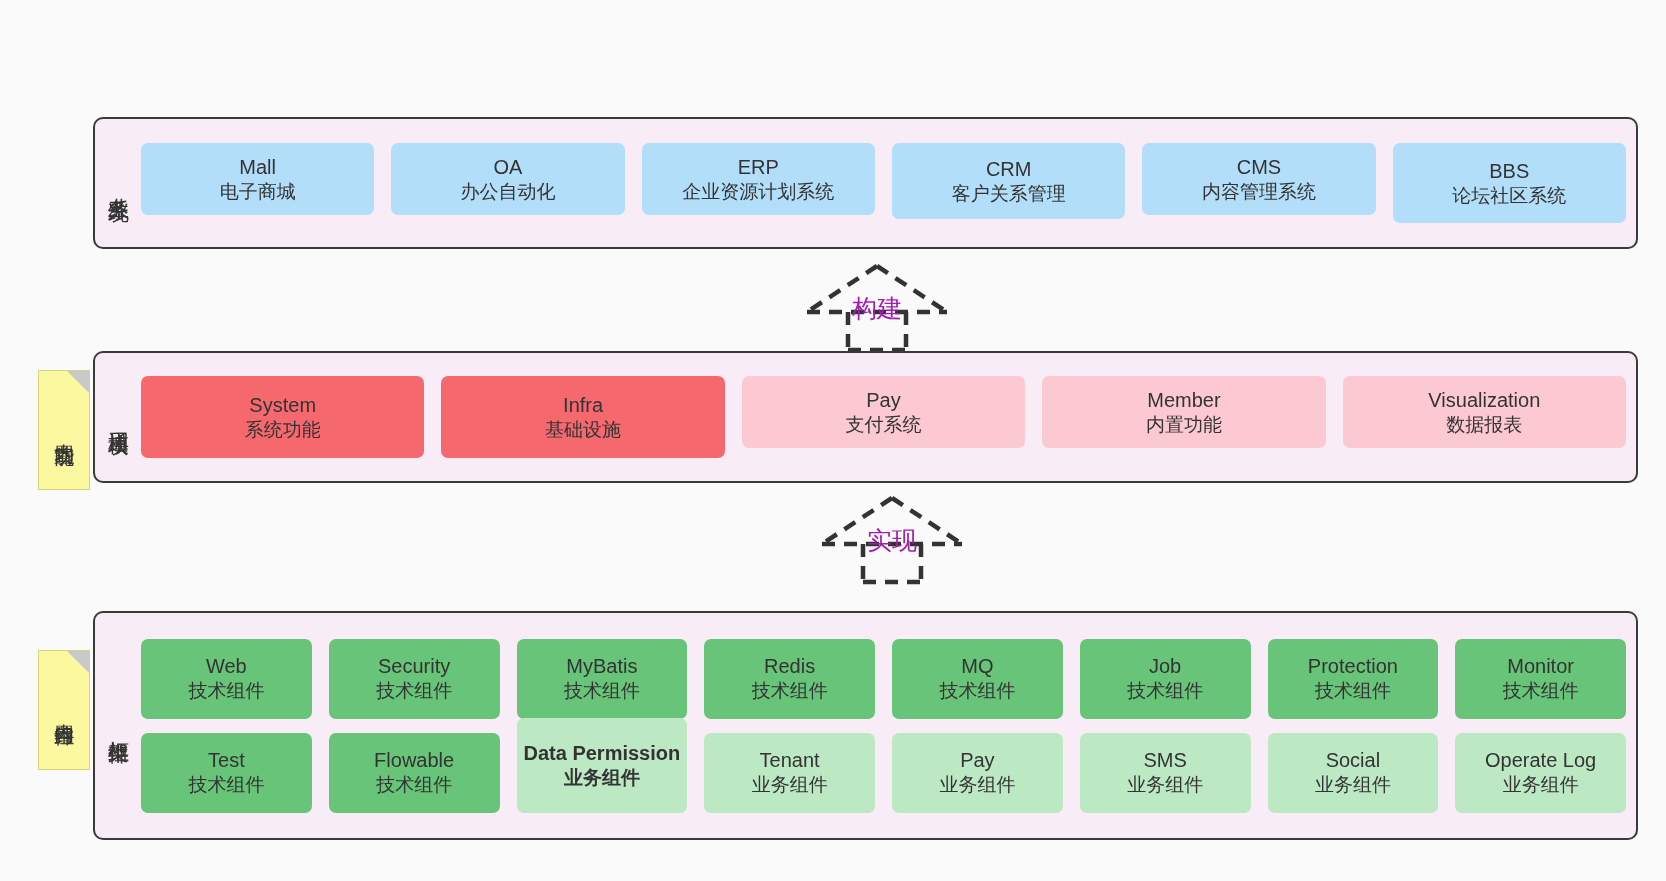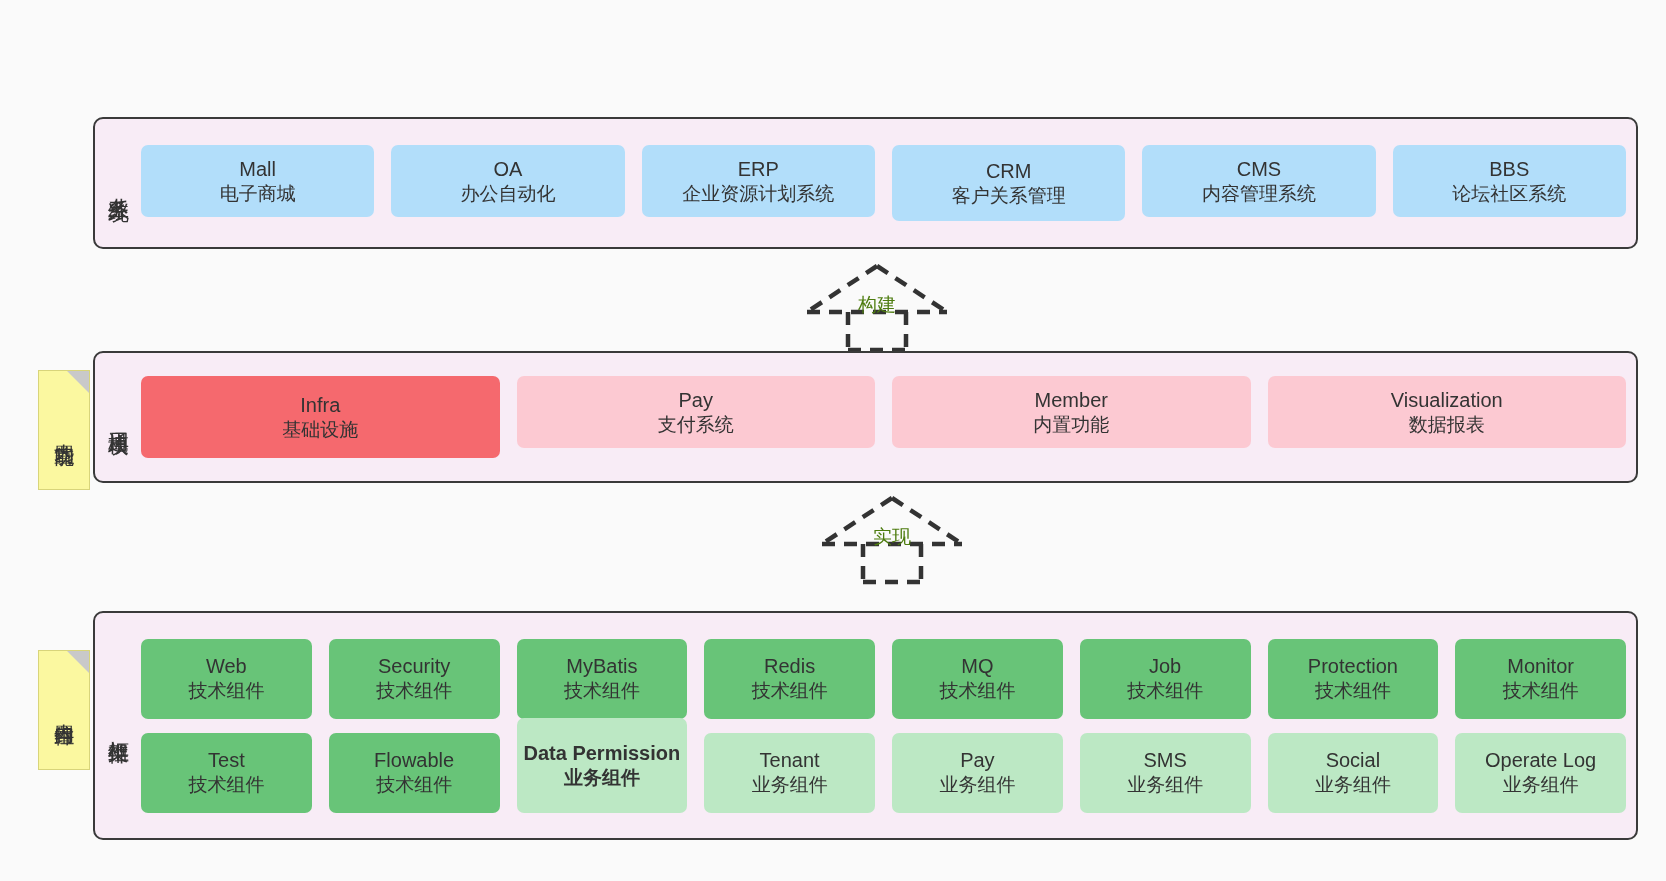--- a/index.html
+++ b/index.html
@@ -138,22 +138,22 @@
     position: absolute;
     width: 170px;
     height: 96px;
   }
   .arrow svg { display: block; }
   .arrow-label {
     position: absolute;
     left: 50%;
     transform: translateX(-50%);
     top: 34px;
-    font-size: 19px;
-    color: #4d7c0f;
+    font-size: 25px;
+    color: #a21caf;
     background: transparent;
     white-space: nowrap;
     padding: 0 2px;
     user-select: none;
   }
 </style>
 </head>
 <body>
 
 <div class="canvas">
@@ -176,21 +176,21 @@
           <span class="t2">企业资源计划系统</span>
         </div>
         <div class="node blue" style="height:76px;">
           <span class="t1">CRM</span>
           <span class="t2">客户关系管理</span>
         </div>
         <div class="node blue" style="height:72px;">
           <span class="t1">CMS</span>
           <span class="t2">内容管理系统</span>
         </div>
-        <div class="node blue" style="height:72px;">
+        <div class="node blue" style="height:80px;">
           <span class="t1">BBS</span>
           <span class="t2">论坛社区系统</span>
         </div>
 
       </div>
     </div>
   </div>
 
   <div class="arrow" style="left:792px; top:258px;">
     <svg width="170" height="96" viewBox="0 0 170 96" aria-hidden="true">
@@ -210,20 +210,24 @@
     <span class="fold"></span>
     <span>内置功能</span>
   </div>
 
   <div class="layer" style="left:93px; top:351px; width:1545px; height:132px;">
     <div class="layer-label">通用模块</div>
     <div class="boxes">
       <div class="row" style="width:100%;">
 
         <div class="node red" style="height:82px;">
+          <span class="t1">System</span>
+          <span class="t2">系统功能</span>
+        </div>
+        <div class="node red" style="height:82px;">
           <span class="t1">Infra</span>
           <span class="t2">基础设施</span>
         </div>
         <div class="node pink" style="height:72px;">
           <span class="t1">Pay</span>
           <span class="t2">支付系统</span>
         </div>
         <div class="node pink" style="height:72px;">
           <span class="t1">Member</span>
           <span class="t2">内置功能</span>

